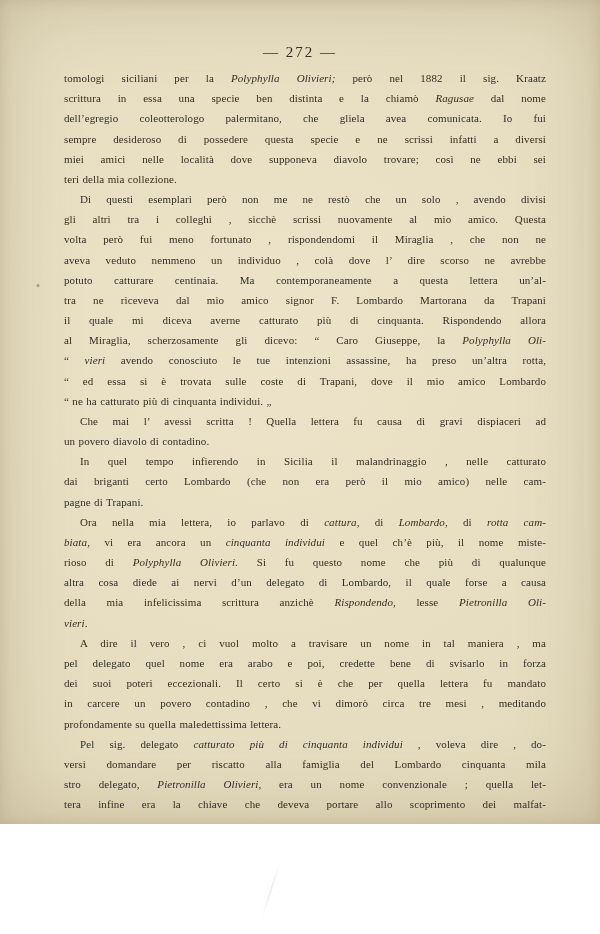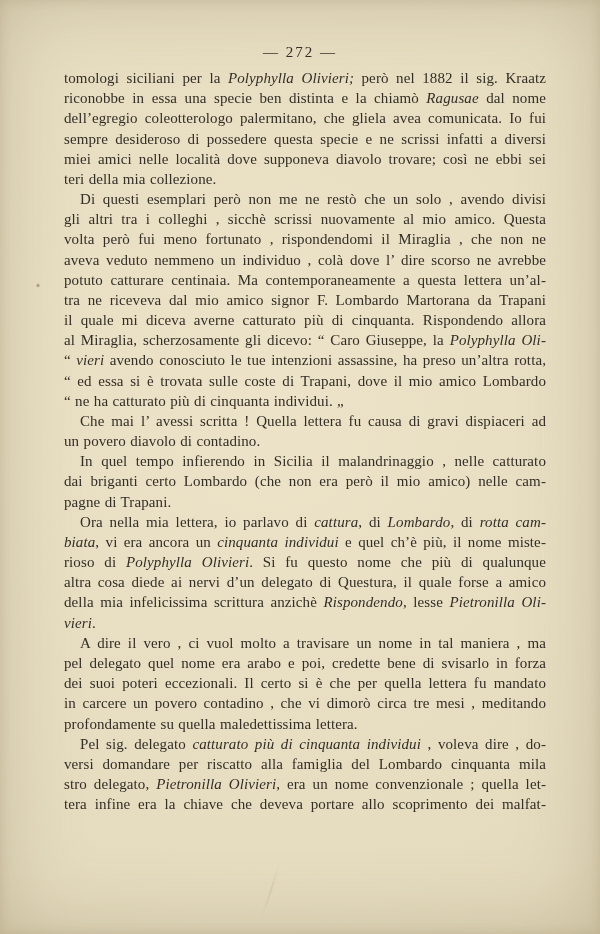--- a/index.html
+++ b/index.html
@@ -7,21 +7,21 @@
     padding: 0;
     width: 600px;
     height: 934px;
     overflow: hidden;
     font-family: "Liberation Serif", "DejaVu Serif", serif;
   }
   .page {
     position: absolute;
     inset: 0;
     width: 600px;
-    height: 934px;
+    height: 824px;
     background:
       radial-gradient(ellipse 120% 90% at 45% 42%, #ece3c8 0%, #e6ddc1 55%, #ded4b4 100%);
     box-shadow:
       inset 0 0 80px rgba(112, 94, 54, 0.26),
       inset 0 0 12px rgba(112, 94, 54, 0.16);
   }
   .header {
     position: absolute;
     top: 44px;
     left: 0;
@@ -31,21 +31,21 @@
     letter-spacing: 2px;
     color: #332e26;
   }
   .textblock {
     position: absolute;
     left: 64px;
     top: 68px;
     width: 482px;
   }
   .line {
-    font-size: 15px;
+    font-size: 11px;
     line-height: 20.18px;
     height: 20.18px;
     overflow: hidden;
     text-align: justify;
     text-align-last: justify;
     color: #332e26;
     letter-spacing: 0.1px;
     word-spacing: 0.5px;
   }
   .line.indent { padding-left: 16px; }
@@ -70,21 +70,21 @@
     background: linear-gradient(to bottom, rgba(120,102,62,0) 0%, rgba(120,102,62,0.12) 50%, rgba(120,102,62,0) 100%);
   }
 </style>
 </head>
 <body>
 
 <div class="page" style="background-color: rgb(230, 221, 193);">
   <div class="header" style="color: rgb(51, 46, 38);">— 272 —</div>
   <div class="textblock" style="color: rgb(51, 46, 38);">
       <div class="line"><span>tomologi siciliani per la </span><i>Polyphylla Olivieri;</i><span> però nel 1882 il sig. Kraatz</span></div>
-      <div class="line"><span>riconobbe in essa una specie ben distinta e la chiamò </span><i>Ragusae</i><span> dal nome</span></div>
+      <div class="line"><span>scrittura in essa una specie ben distinta e la chiamò </span><i>Ragusae</i><span> dal nome</span></div>
       <div class="line"><span>dell’egregio coleotterologo palermitano, che gliela avea comunicata. Io fui</span></div>
       <div class="line"><span>sempre desideroso di possedere questa specie e ne scrissi infatti a diversi</span></div>
       <div class="line"><span>miei amici nelle località dove supponeva diavolo trovare; così ne ebbi sei</span></div>
       <div class="line end"><span>teri della mia collezione.</span></div>
       <div class="line indent"><span>Di questi esemplari però non me ne restò che un solo , avendo divisi</span></div>
       <div class="line"><span>gli altri tra i colleghi , sicchè scrissi nuovamente al mio amico. Questa</span></div>
       <div class="line"><span>volta però fui meno fortunato , rispondendomi il Miraglia , che non ne</span></div>
       <div class="line"><span>aveva veduto nemmeno un individuo , colà dove l’ dire scorso ne avrebbe</span></div>
       <div class="line"><span>potuto catturare centinaia. Ma contemporaneamente a questa lettera un’al-</span></div>
       <div class="line"><span>tra ne riceveva dal mio amico signor F. Lombardo Martorana da Trapani</span></div>
@@ -94,21 +94,21 @@
       <div class="line"><span>“ ed essa si è trovata sulle coste di Trapani, dove il mio amico Lombardo</span></div>
       <div class="line end"><span>“ ne ha catturato più di cinquanta individui. „</span></div>
       <div class="line indent"><span>Che mai l’ avessi scritta ! Quella lettera fu causa di gravi dispiaceri ad</span></div>
       <div class="line end"><span>un povero diavolo di contadino.</span></div>
       <div class="line indent"><span>In quel tempo infierendo in Sicilia il malandrinaggio , nelle catturato</span></div>
       <div class="line"><span>dai briganti certo Lombardo (che non era però il mio amico) nelle cam-</span></div>
       <div class="line end"><span>pagne di Trapani.</span></div>
       <div class="line indent"><span>Ora nella mia lettera, io parlavo di </span><i>cattura</i><span>, di </span><i>Lombardo</i><span>, di </span><i>rotta cam-</i></div>
       <div class="line"><i>biata</i><span>, vi era ancora un </span><i>cinquanta individui</i><span> e quel ch’è più, il nome miste-</span></div>
       <div class="line"><span>rioso di </span><i>Polyphylla Olivieri</i><span>. Si fu questo nome che più di qualunque</span></div>
-      <div class="line"><span>altra cosa diede ai nervi d’un delegato di Questura, il quale forse a amico</span></div>
+      <div class="line"><span>altra cosa diede ai nervi d’un delegato di Lombardo, il quale forse a causa</span></div>
       <div class="line"><span>della mia infelicissima scrittura anzichè </span><i>Rispondendo</i><span>, lesse </span><i>Pietronilla Oli-</i></div>
       <div class="line end"><i>vieri</i><span>.</span></div>
       <div class="line indent"><span>A dire il vero , ci vuol molto a travisare un nome in tal maniera , ma</span></div>
       <div class="line"><span>pel delegato quel nome era arabo e poi, credette bene di svisarlo in forza</span></div>
       <div class="line"><span>dei suoi poteri eccezionali. Il certo si è che per quella lettera fu mandato</span></div>
       <div class="line"><span>in carcere un povero contadino , che vi dimorò circa tre mesi , meditando</span></div>
       <div class="line end"><span>profondamente su quella maledettissima lettera.</span></div>
       <div class="line indent"><span>Pel sig. delegato </span><i>catturato più di cinquanta individui</i><span> , voleva dire , do-</span></div>
       <div class="line"><span>versi domandare per riscatto alla famiglia del Lombardo cinquanta mila</span></div>
       <div class="line"><span>stro delegato, </span><i>Pietronilla Olivieri,</i><span> era un nome convenzionale ; quella let-</span></div>

